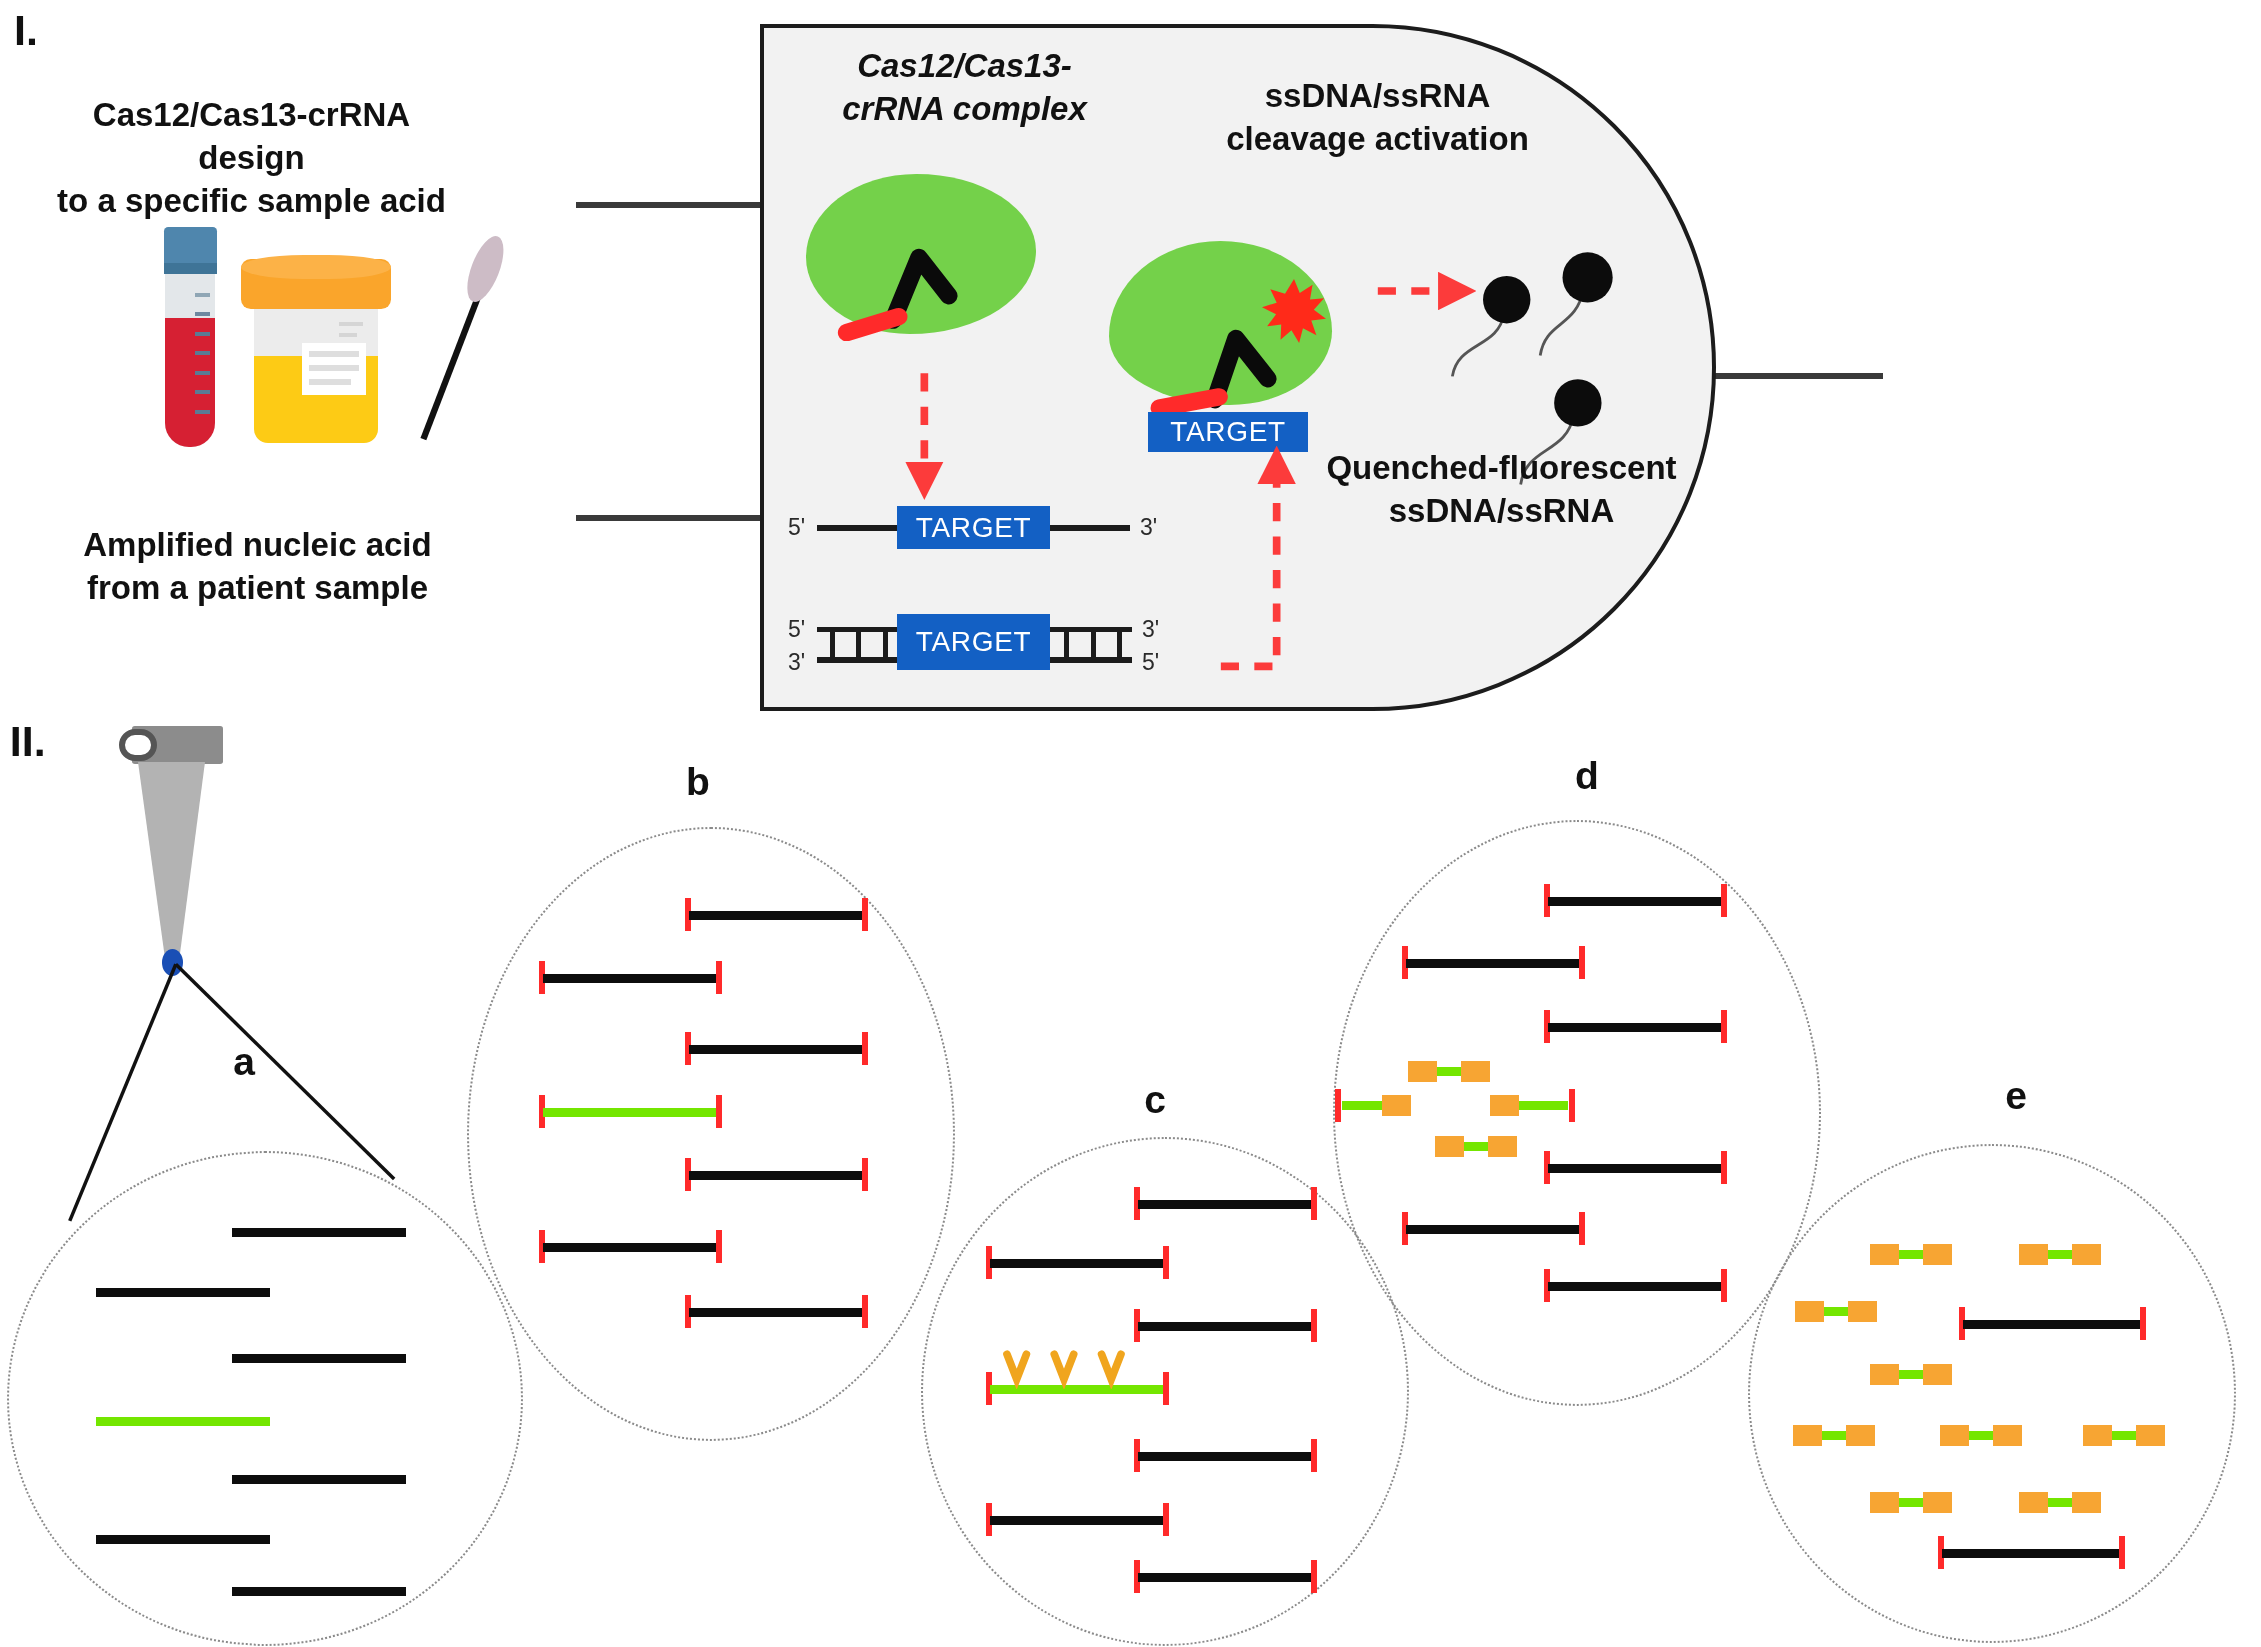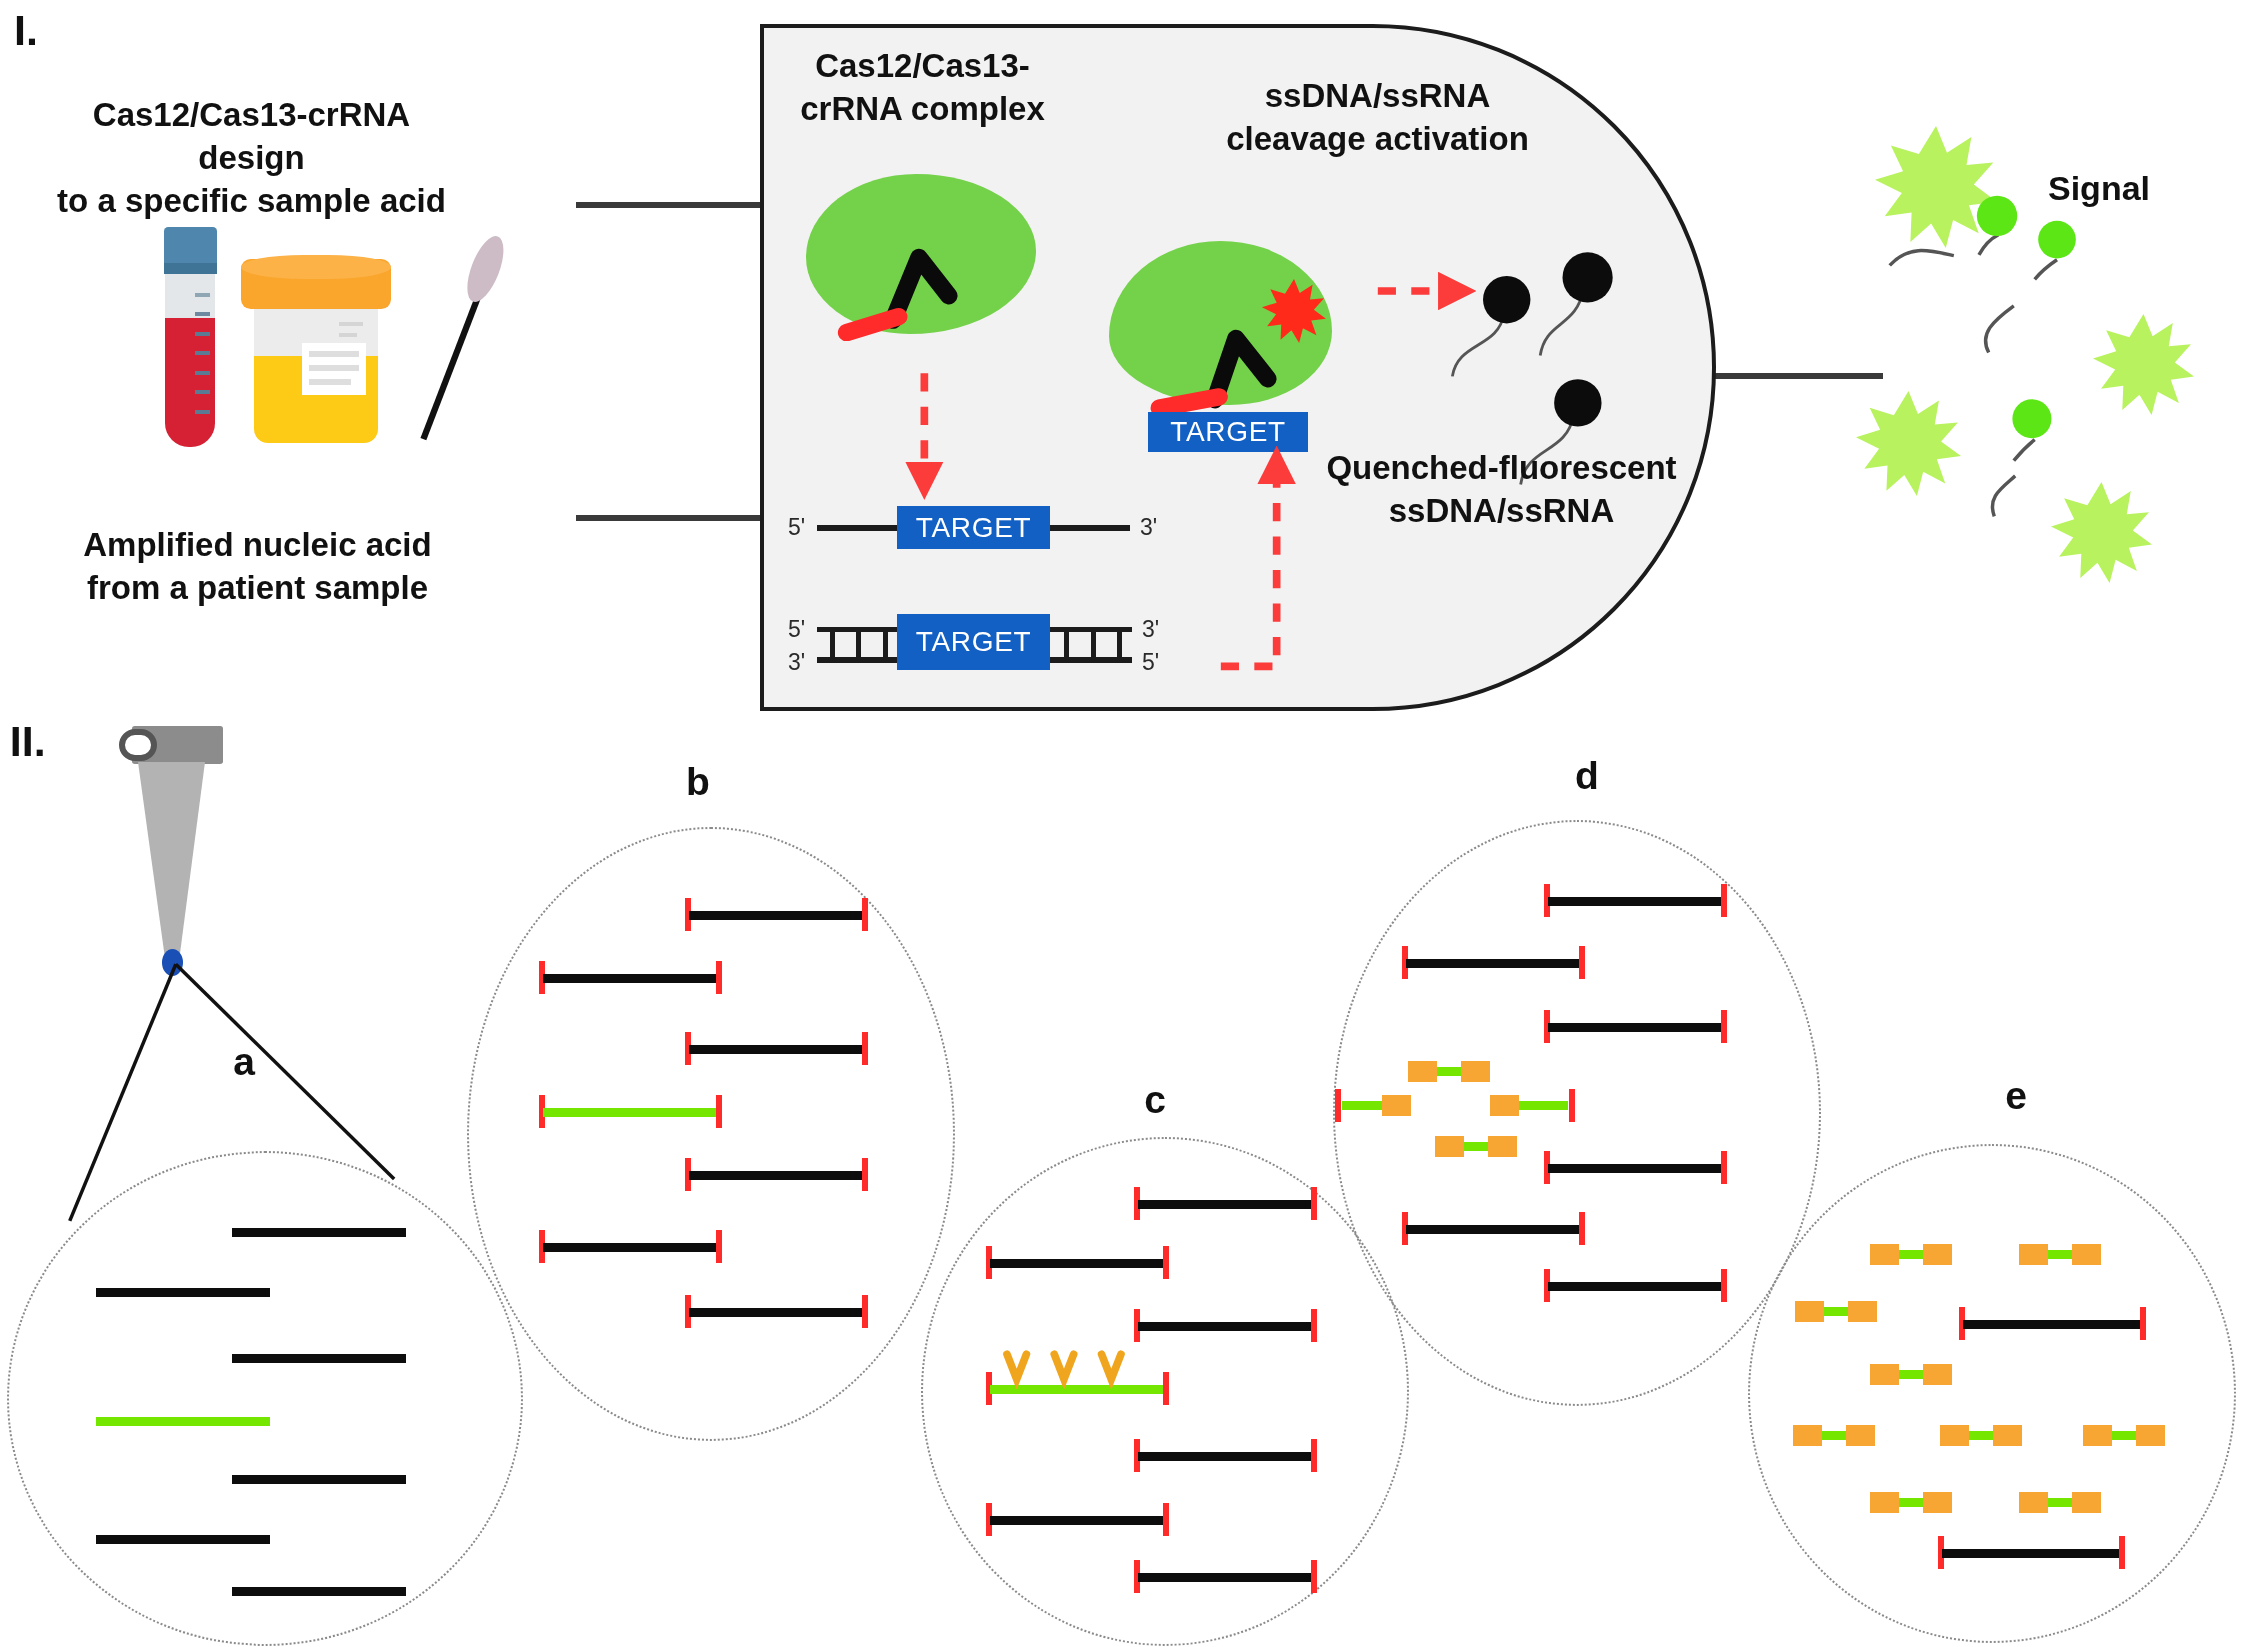--- a/index.html
+++ b/index.html
@@ -121,21 +121,21 @@
 
   <div class="abs cap" style="left:48px;top:488px;width:419px;white-space:pre-line;margin-top:36px;">Amplified nucleic acid
 from a patient sample</div>
 
   <div class="abs conn" style="left:576px;top:202px;width:188px;"></div>
   <div class="abs conn" style="left:576px;top:515px;width:188px;"></div>
   <div class="abs conn" style="left:1702px;top:373px;width:181px;"></div>
 
   <div class="abs panelbox" style="left:760px;top:24.4px;width:956px;height:687px;"></div>
 
-  <div class="abs boxlabel" style="left:776px;top:45px;width:293px;white-space:pre-line;">Cas12/Cas13-
+  <div class="abs boxlabel" style="left:818px;top:45px;width:293px;white-space:pre-line;font-style:italic;">Cas12/Cas13-
 crRNA complex</div>
 
   <div class="abs" style="left:806px;top:174px;width:237px;height:167px;">
     <div class="abs blob blob1" style="left:0;top:0;width:230px;height:160px;"></div>
     <svg class="abs" style="left:0;top:0;" width="237" height="167" viewBox="0 0 340 240">
       <path d="M125 210 L162 120 L205 175" stroke="#0a0a0a" stroke-width="25" fill="none" stroke-linecap="round" stroke-linejoin="round"></path>
       <line x1="58" y1="228" x2="133" y2="205" stroke="#ff2a2a" stroke-width="25" stroke-linecap="round"></line>
     </svg>
   </div>
 
@@ -201,43 +201,20 @@
       </marker>
     </defs>
 
     <line x1="1325" y1="535" x2="1325" y2="690" stroke="#fc3b3b" stroke-width="11" stroke-dasharray="26 22" marker-end="url(#redhead)"></line>
 
     <line x1="1975" y1="417" x2="2090" y2="417" stroke="#fc3b3b" stroke-width="11" stroke-dasharray="26 22" marker-end="url(#redhead)"></line>
 
     <path d="M1750 955 L1830 955 L1830 665" stroke="#fc3b3b" stroke-width="11" fill="none" stroke-dasharray="26 22" marker-end="url(#redhead)"></path>
   </svg>
 
-  <div class="abs" style="left:1842px;top:112px;width:391px;height:460px;">
-    <div class="abs star" style="left:33px;top:14px;width:122px;height:122px;"></div>
-    <div class="abs star" style="left:251px;top:202px;width:101px;height:101px;"></div>
-    <div class="abs star" style="left:14px;top:279px;width:105px;height:105px;"></div>
-    <div class="abs star" style="left:209px;top:370px;width:101px;height:101px;"></div>
-
-    <svg class="abs" style="left:0;top:0;" width="391" height="488" viewBox="0 0 560 700">
-
-      <path d="M68 220 C96 190 124 198 160 206" stroke="#555" stroke-width="5" fill="none"></path>
-      <path d="M210 345 C196 318 216 300 246 278" stroke="#555" stroke-width="5" fill="none"></path>
-      <path d="M218 580 C208 552 228 540 248 522" stroke="#555" stroke-width="5" fill="none"></path>
-
-      <path d="M196 205 C204 190 212 182 224 176" stroke="#555" stroke-width="5" fill="none"></path>
-      <path d="M276 240 C286 228 296 220 308 212" stroke="#555" stroke-width="5" fill="none"></path>
-      <path d="M246 500 C256 488 266 478 276 470" stroke="#555" stroke-width="5" fill="none"></path>
-
-      <circle cx="222" cy="149" r="29" fill="#5ce616"></circle>
-      <circle cx="308" cy="183" r="27" fill="#5ce616"></circle>
-      <circle cx="272" cy="440" r="28" fill="#5ce616"></circle>
-    </svg>
-
-    <div class="abs" style="left:206px;top:57px;font-weight:700;font-size:34px;color:#111;">Signal</div>
-  </div>
 
   <div class="abs" style="left:105px;top:726px;width:160px;height:258px;">
     <div class="abs tipcollar" style="left:26.5px;top:0px;width:91px;height:38px;border-radius:2.8px;"></div>
     <div class="abs" style="left:14px;top:2.8px;width:38px;height:32px;border:6.3px solid #555;border-radius:18px;background:#fff;box-sizing:border-box;"></div>
     <div class="abs tipbody" style="left:33px;top:36px;width:67px;height:195px;clip-path:polygon(0% 0%,100% 0%,62% 100%,40% 100%);"></div>
     <div class="abs tipdrop" style="left:57px;top:223px;width:21px;height:26.5px;"></div>
   </div>
 
   <svg class="ov" viewBox="0 0 3241 2362" width="2261" height="1648">
     <line x1="100" y1="1750" x2="252" y2="1382" stroke="#111" stroke-width="5"></line>

